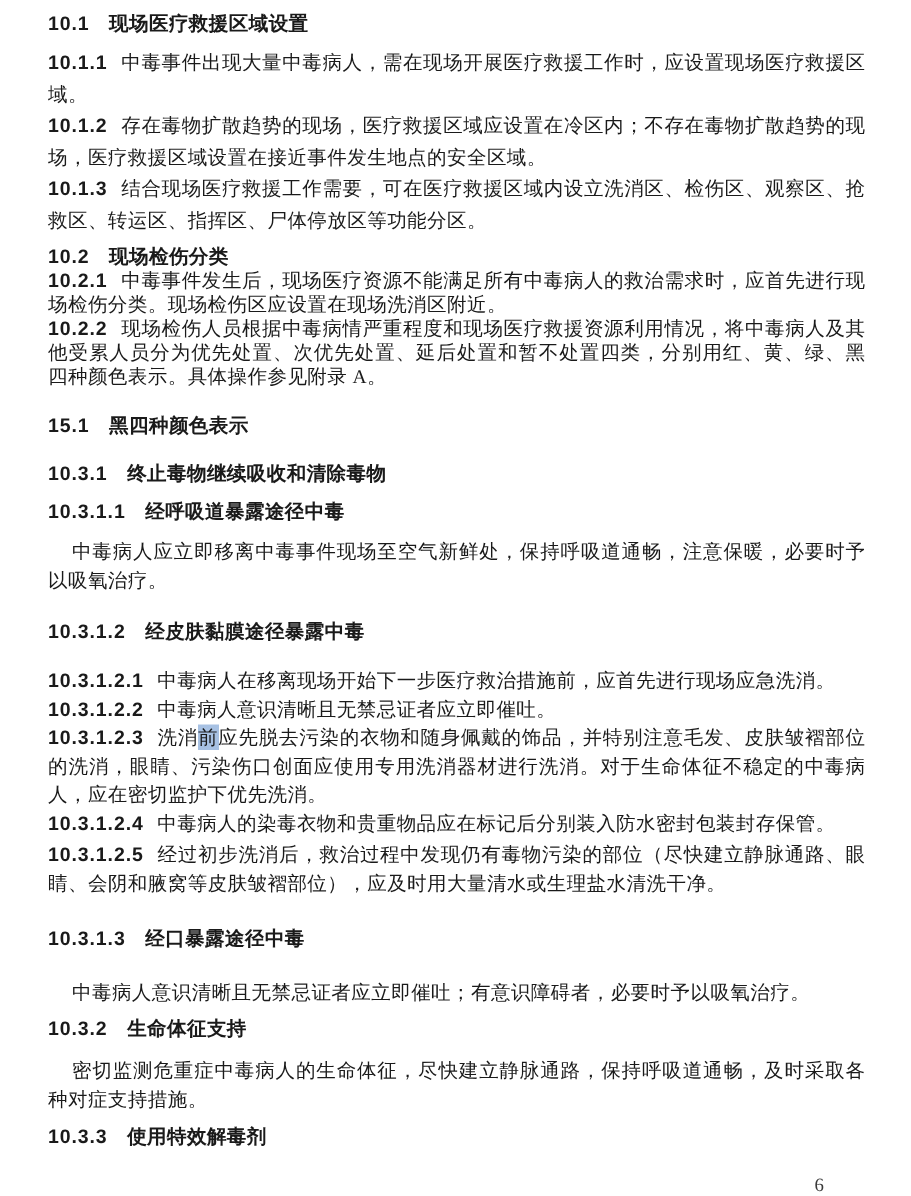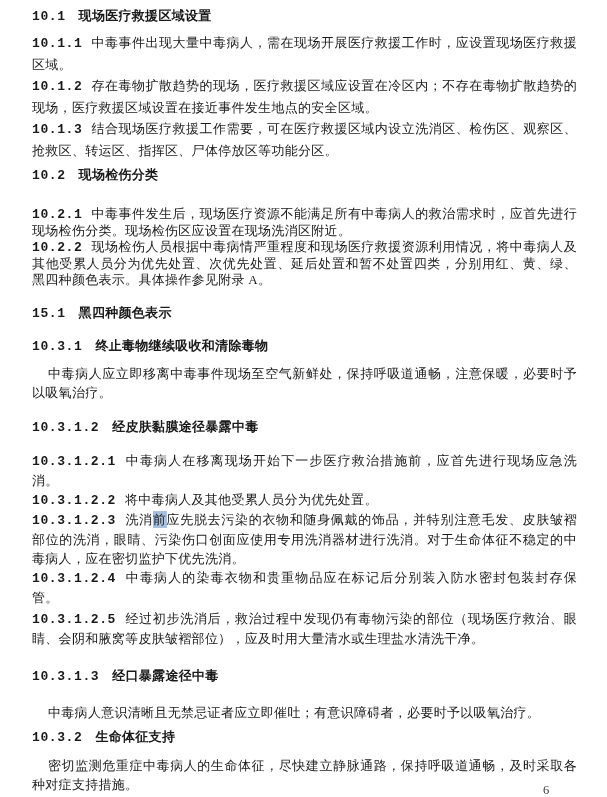--- a/index.html
+++ b/index.html
@@ -31,21 +31,21 @@
   
   .h {
     font-family: "Liberation Sans", "DejaVu Sans", sans-serif;
     font-weight: bold;
     line-height: 16px;
     text-align: left;
   }
   .h .num { margin-right: 13px; }
   
   .num {
-    font-family: Liberation Mono, monospace;
+    font-family: Liberation Sans, sans-serif;
     font-weight: bold;
     letter-spacing: 0.6px;
     margin-right: 9px;
     white-space: nowrap;
   }
   .lh21 { line-height: 21px; }
   .lh16 { line-height: 16px; }
   .lh19 { line-height: 19px; }
   .lh18 { line-height: 18.5px; }
   .indent { text-indent: 16px; }
@@ -81,63 +81,66 @@
   </div>
 
   <div class="blk lh21" style="margin-top:0">
     <span class="num">10.1.3</span><span>结合现场医疗救援工作需要，可在医疗救援区域内设立洗消区、检伤区、观察区、抢救区、转运区、指挥区、尸体停放区等功能分区。</span>
   </div>
 
   <div class="blk h" style="margin-top:6px">
     <span class="num">10.2</span><span>现场检伤分类</span>
   </div>
 
-  <div class="blk lh16" style="margin-top:22px">
+  <div class="blk lh16" style="margin-top:0">
     <span class="num">10.2.1</span><span>中毒事件发生后，现场医疗资源不能满足所有中毒病人的救治需求时，应首先进行现场检伤分类。现场检伤区应设置在现场洗消区附近。</span>
   </div>
 
   <div class="blk lh16" style="margin-top:0">
     <span class="num">10.2.2</span><span>现场检伤人员根据中毒病情严重程度和现场医疗救援资源利用情况，将中毒病人及其他受累人员分为优先处置、次优先处置、延后处置和暂不处置四类，分别用红、黄、绿、黑四种颜色表示。具体操作参见附录 A。</span>
   </div>
 
   <div class="blk h" style="margin-top:17px">
     <span class="num">15.1</span><span>黑四种颜色表示</span>
   </div>
 
   <div class="blk h" style="margin-top:16px">
     <span class="num">10.3.1</span><span>终止毒物继续吸收和清除毒物</span>
   </div>
 
+  <div class="blk h" style="margin-top:9px">
+    <span class="num">10.3.1.1</span><span>经呼吸道暴露途径中毒</span>
+  </div>
 
   <div class="blk lh18 indent" style="margin-top:10px">
     <span>中毒病人应立即移离中毒事件现场至空气新鲜处，保持呼吸道通畅，注意保暖，必要时予以吸氧治疗。</span>
   </div>
 
   <div class="blk h" style="margin-top:17px">
     <span class="num">10.3.1.2</span><span>经皮肤黏膜途径暴露中毒</span>
   </div>
 
   <div class="blk lh19" style="margin-top:15px">
     <span class="num">10.3.1.2.1</span><span>中毒病人在移离现场开始下一步医疗救治措施前，应首先进行现场应急洗消。</span>
   </div>
 
   <div class="blk lh19" style="margin-top:0">
-    <span class="num">10.3.1.2.2</span><span>将中毒病人及其他受累人员分为优先处置。</span>
+    <span class="num">10.3.1.2.2</span><span>中毒病人意识清晰且无禁忌证者应立即催吐。</span>
   </div>
 
   <div class="blk lh19" style="margin-top:0">
     <span class="num">10.3.1.2.3</span><span>洗消</span><span class="hl" style="background: rgb(167, 193, 227);">前</span><span>应先脱去污染的衣物和随身佩戴的饰品，并特别注意毛发、皮肤皱褶部位的洗消，眼睛、污染伤口创面应使用专用洗消器材进行洗消。对于生命体征不稳定的中毒病人，应在密切监护下优先洗消。</span>
   </div>
 
   <div class="blk lh19" style="margin-top:0">
     <span class="num">10.3.1.2.4</span><span>中毒病人的染毒衣物和贵重物品应在标记后分别装入防水密封包装封存保管。</span>
   </div>
 
   <div class="blk lh19" style="margin-top:2px">
-    <span class="num">10.3.1.2.5</span><span>经过初步洗消后，救治过程中发现仍有毒物污染的部位（现场医疗救治、眼睛、会阴和腋窝等皮肤皱褶部位），应及时用大量清水或生理盐水清洗干净。</span>
+    <span class="num">10.3.1.2.5</span><span>经过初步洗消后，救治过程中发现仍有毒物污染的部位（尽快建立静脉通路、眼睛、会阴和腋窝等皮肤皱褶部位），应及时用大量清水或生理盐水清洗干净。</span>
   </div>
 
   <div class="blk h" style="margin-top:20px">
     <span class="num">10.3.1.3</span><span>经口暴露途径中毒</span>
   </div>
 
   <div class="blk lh19 indent" style="margin-top:18px">
     <span>中毒病人意识清晰且无禁忌证者应立即催吐；有意识障碍者，必要时予以吸氧治疗。</span>
   </div>
 

